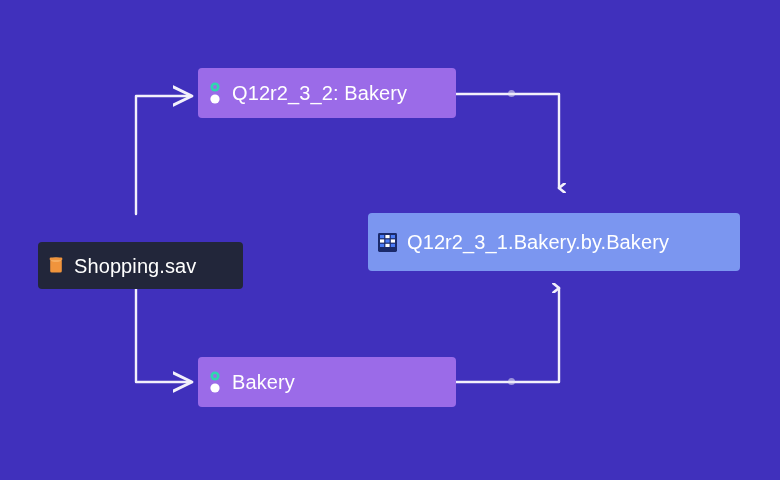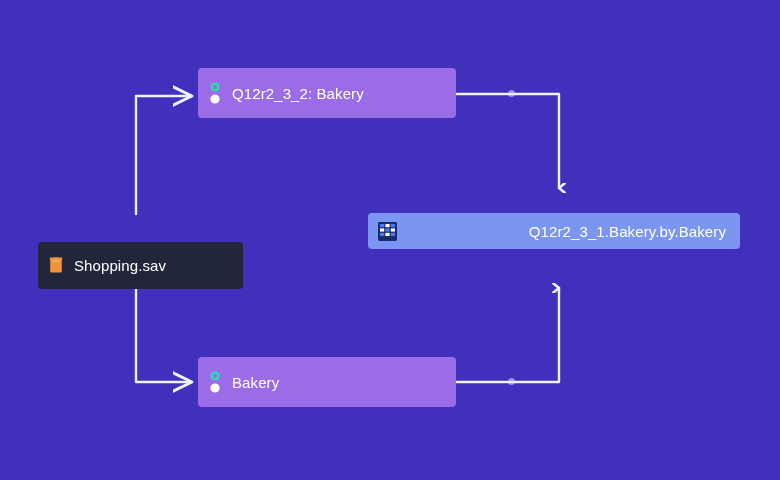--- a/index.html
+++ b/index.html
@@ -35,21 +35,21 @@
     display: flex;
     align-items: center;
     box-sizing: border-box;
     border-radius: 4px;
     padding: 0 14px 0 10px;
     white-space: nowrap;
     z-index: 5;
   }
 
   .node-label {
-    font-size: 15px;
+    font-size: 20px;
     letter-spacing: 0.1px;
     line-height: 1;
     margin-left: 10px;
   }
 
   
   .node-file {
     background: #22263a;
     color: #ffffff;
     margin-top: 28px;
@@ -142,21 +142,21 @@
     <span class="icon">
       <svg width="14" height="26" viewBox="0 0 14 26" aria-hidden="true">
         <circle cx="7" cy="7" r="4.6" fill="#2fd6b0"></circle>
         <circle cx="7" cy="7" r="1.9" fill="#9b6be8"></circle>
         <circle cx="7" cy="19" r="4.6" fill="#ffffff"></circle>
       </svg>
     </span>
     <span class="node-label">Bakery</span>
   </div>
 
-  <div class="node node-table" style="left:368px; top:213px; width:372px; height:36px;justify-content:space-between;">
+  <div class="node node-table" style="left:368px; top:213px; width:372px; height:58px;">
     <span class="icon">
       <svg width="19" height="19" viewBox="0 0 19 19" aria-hidden="true">
         <rect x="0" y="0" width="19" height="19" rx="1.4" fill="#1b2a6b"></rect>
         <rect x="2" y="2" width="4.2" height="3.2" fill="#4a7bf7"></rect>
         <rect x="7.4" y="2" width="4.2" height="3.2" fill="#ffffff"></rect>
         <rect x="12.8" y="2" width="4.2" height="3.2" fill="#4a7bf7"></rect>
         <rect x="2" y="6.4" width="4.2" height="3.2" fill="#ffffff"></rect>
         <rect x="7.4" y="6.4" width="4.2" height="3.2" fill="#4a7bf7"></rect>
         <rect x="12.8" y="6.4" width="4.2" height="3.2" fill="#ffffff"></rect>
         <rect x="2" y="10.8" width="4.2" height="3.2" fill="#4a7bf7"></rect>

